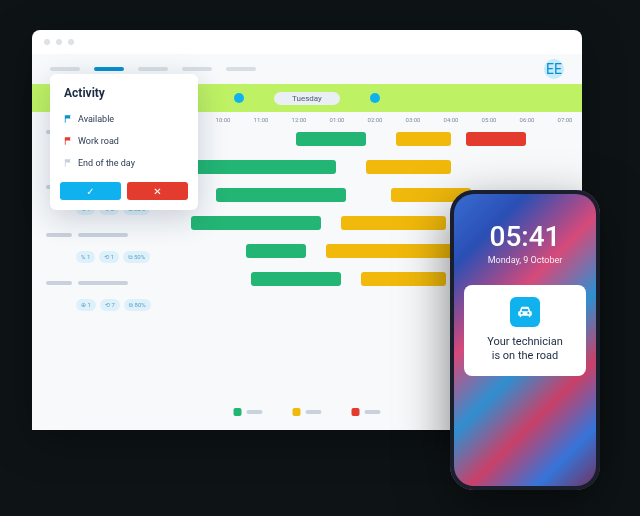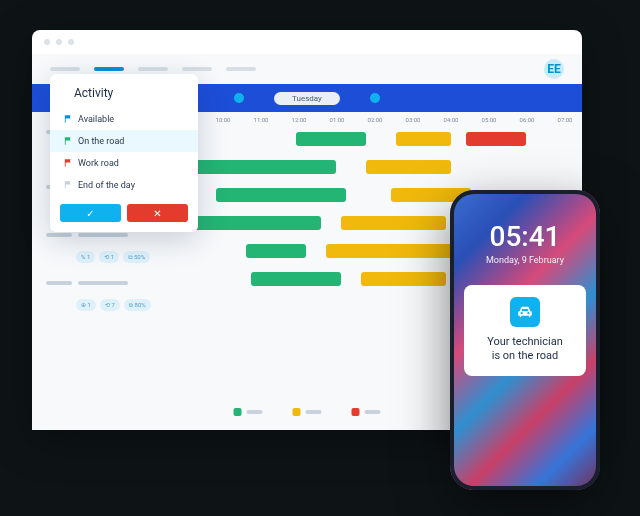--- a/index.html
+++ b/index.html
@@ -3,43 +3,43 @@
 <meta charset="utf-8">
 <style>
 *{box-sizing:border-box;margin:0;padding:0;font-family:-apple-system,BlinkMacSystemFont,"Segoe UI",Roboto,sans-serif}
 body{background:#0e1416;width:640px;height:516px;overflow:hidden;position:relative}
 .card{position:absolute;left:32px;top:30px;width:550px;height:400px;background:#fff;border-radius:8px;box-shadow:0 10px 40px rgba(0,0,0,.4)}
 .titlebar{height:24px;display:flex;align-items:center;padding:0 12px;gap:6px}
 .dot{width:6px;height:6px;border-radius:50%;background:#dde2e7}
 .nav{height:30px;display:flex;align-items:center;padding:0 18px;gap:14px;background:#f7f9fb}
 .nav-item{width:30px;height:4px;background:#d7dee5;border-radius:2px}
 .nav-item.active{background:#0891d1}
-.avatar{margin-left:auto;width:20px;height:20px;border-radius:50%;background:#c8ebfa;color:#0891d1;font-size:12px;font-weight:700;display:flex;align-items:center;justify-content:center}
-.dayrow{height:28px;display:flex;align-items:center;justify-content:center;gap:30px;background:#1d4ed8}
+.avatar{margin-left:auto;width:20px;height:20px;border-radius:50%;background:#c8ebfa;color:#0891d1;font-size:14px;font-weight:400;display:flex;align-items:center;justify-content:center}
+.dayrow{height:28px;display:flex;align-items:center;justify-content:center;gap:30px;background:#bef264}
 .daycirc{width:10px;height:10px;border-radius:50%;background:#0fb2ef}
 .daylabel{font-size:8px;color:#4a5c73;background:#eaeff5;padding:2px 18px;border-radius:10px}
 .content{display:flex;height:calc(100% - 82px);background:#f7f9fb}
 .sidebar{width:170px;padding:8px 10px 0 14px}
 .skrow{height:24px;display:flex;align-items:center;gap:6px;margin-bottom:6px}
 .sk{height:4px;background:#c8d1dc;border-radius:2px}
 .sk.w30{width:26px}.sk.w60{width:50px}
 .pillrow{display:flex;gap:4px;margin-top:-2px;margin-bottom:8px;padding-left:30px}
 .pill{font-size:6px;color:#5aa2c7;background:#def1fb;padding:2px 5px;border-radius:7px}
 .gantt{flex:1;position:relative;padding-top:4px}
 .hours{display:flex;gap:4px;padding-left:2px}
 .hour{font-size:6px;color:#7e8ca0;width:34px;text-align:center}
 .bars{position:absolute;left:0;right:0;top:20px}
 .bar{position:absolute;height:14px;border-radius:3px}
 .g{background:#23b574}.y{background:#f0b90b}.r{background:#e33b2e}
 .legend{position:absolute;bottom:14px;left:50%;transform:translateX(-50%);display:flex;gap:30px}
 .lg{display:flex;align-items:center;gap:5px}
 .lg-sw{width:8px;height:8px;border-radius:2px}
 .lg-sk{width:16px;height:4px;background:#c8d1dc;border-radius:2px}
 .popup{position:absolute;left:50px;top:74px;width:148px;background:#fff;border-radius:6px;box-shadow:0 8px 30px rgba(18,40,75,.2);padding:12px 0 10px}
-.popup h3{font-size:12px;font-weight:400;color:#1d2b45;padding:0 24px 8px}
+.popup h3{font-size:12px;font-weight:700;color:#1d2b45;padding:0 14px 8px}
 .act{display:flex;align-items:center;gap:4px;padding:6px 14px;font-size:9px;color:#2b3a52}
 .act.sel{background:#eaf8ff}
 .flag{width:10px;height:10px}
 .btns{display:flex;gap:6px;padding:8px 10px 0}
 .btn{flex:1;height:18px;border-radius:3px;display:flex;align-items:center;justify-content:center;color:#fff;font-size:10px}
 .btn.ok{background:#0fb2ef}.btn.no{background:#e33b2e}
 .phone{position:absolute;right:40px;top:190px;width:150px;height:300px;border-radius:24px;background:linear-gradient(135deg,#3b6fd4 0%,#2a4fb5 18%,#d64a7a 38%,#2f8fd0 55%,#c94068 70%,#3575d9 85%,#7a2b52 100%);box-shadow:0 18px 50px rgba(0,0,0,.5),inset 0 0 0 4px #1a1f2e;padding:22px 14px;color:#fff;text-align:center}
 .phone .time{font-size:28px;font-weight:500;margin-top:8px}
 .phone .date{font-size:9px;opacity:.9;margin-top:2px}
 .notif{background:#fff;border-radius:8px;margin-top:20px;padding:12px 10px;color:#1d2b45}
@@ -159,26 +159,20 @@
 
 <div class="popup">
   <h3>Activity</h3>
   <div id="acts">
       <div class="act">
         <svg class="flag" viewBox="0 0 24 24" fill="#0891d1">
           <path d="M4 3h12l-2 4 2 4H4v10H2V3h2z"></path>
         </svg>
         <span>Available</span>
       </div>
-      <div class="act sel">
-        <svg class="flag" viewBox="0 0 24 24" fill="#23b574">
-          <path d="M4 3h12l-2 4 2 4H4v10H2V3h2z"></path>
-        </svg>
-        <span>On the road</span>
-      </div>
       <div class="act">
         <svg class="flag" viewBox="0 0 24 24" fill="#e33b2e">
           <path d="M4 3h12l-2 4 2 4H4v10H2V3h2z"></path>
         </svg>
         <span>Work road</span>
       </div>
       <div class="act">
         <svg class="flag" viewBox="0 0 24 24" fill="#c8d1dc">
           <path d="M4 3h12l-2 4 2 4H4v10H2V3h2z"></path>
         </svg>
@@ -186,21 +180,21 @@
       </div>
     </div>
   <div class="btns">
     <div class="btn ok">✓</div>
     <div class="btn no">✕</div>
   </div>
 </div>
 
 <div class="phone">
   <div class="time">05:41</div>
-  <div class="date">Monday, 9 February</div>
+  <div class="date">Monday, 9 October</div>
   <div class="notif">
     <div class="notif-icon">
       <svg width="18" height="18" viewBox="0 0 24 24" fill="#fff">
           <path d="M5 11l1.5-4.5A2 2 0 018.4 5h7.2a2 2 0 011.9 1.5L19 11h1a1 1 0 011 1v4a1 1 0 01-1 1h-1v1a1 1 0 01-2 0v-1H7v1a1 1 0 01-2 0v-1H4a1 1 0 01-1-1v-4a1 1 0 011-1h1zm2.5 4a1.5 1.5 0 100-3 1.5 1.5 0 000 3zm9 0a1.5 1.5 0 100-3 1.5 1.5 0 000 3zM7.2 11h9.6l-1-3H8.2l-1 3z"></path>
         </svg>
     </div>
     <p>Your technician</p>
     <p>is on the road</p>
   </div>
 </div>

